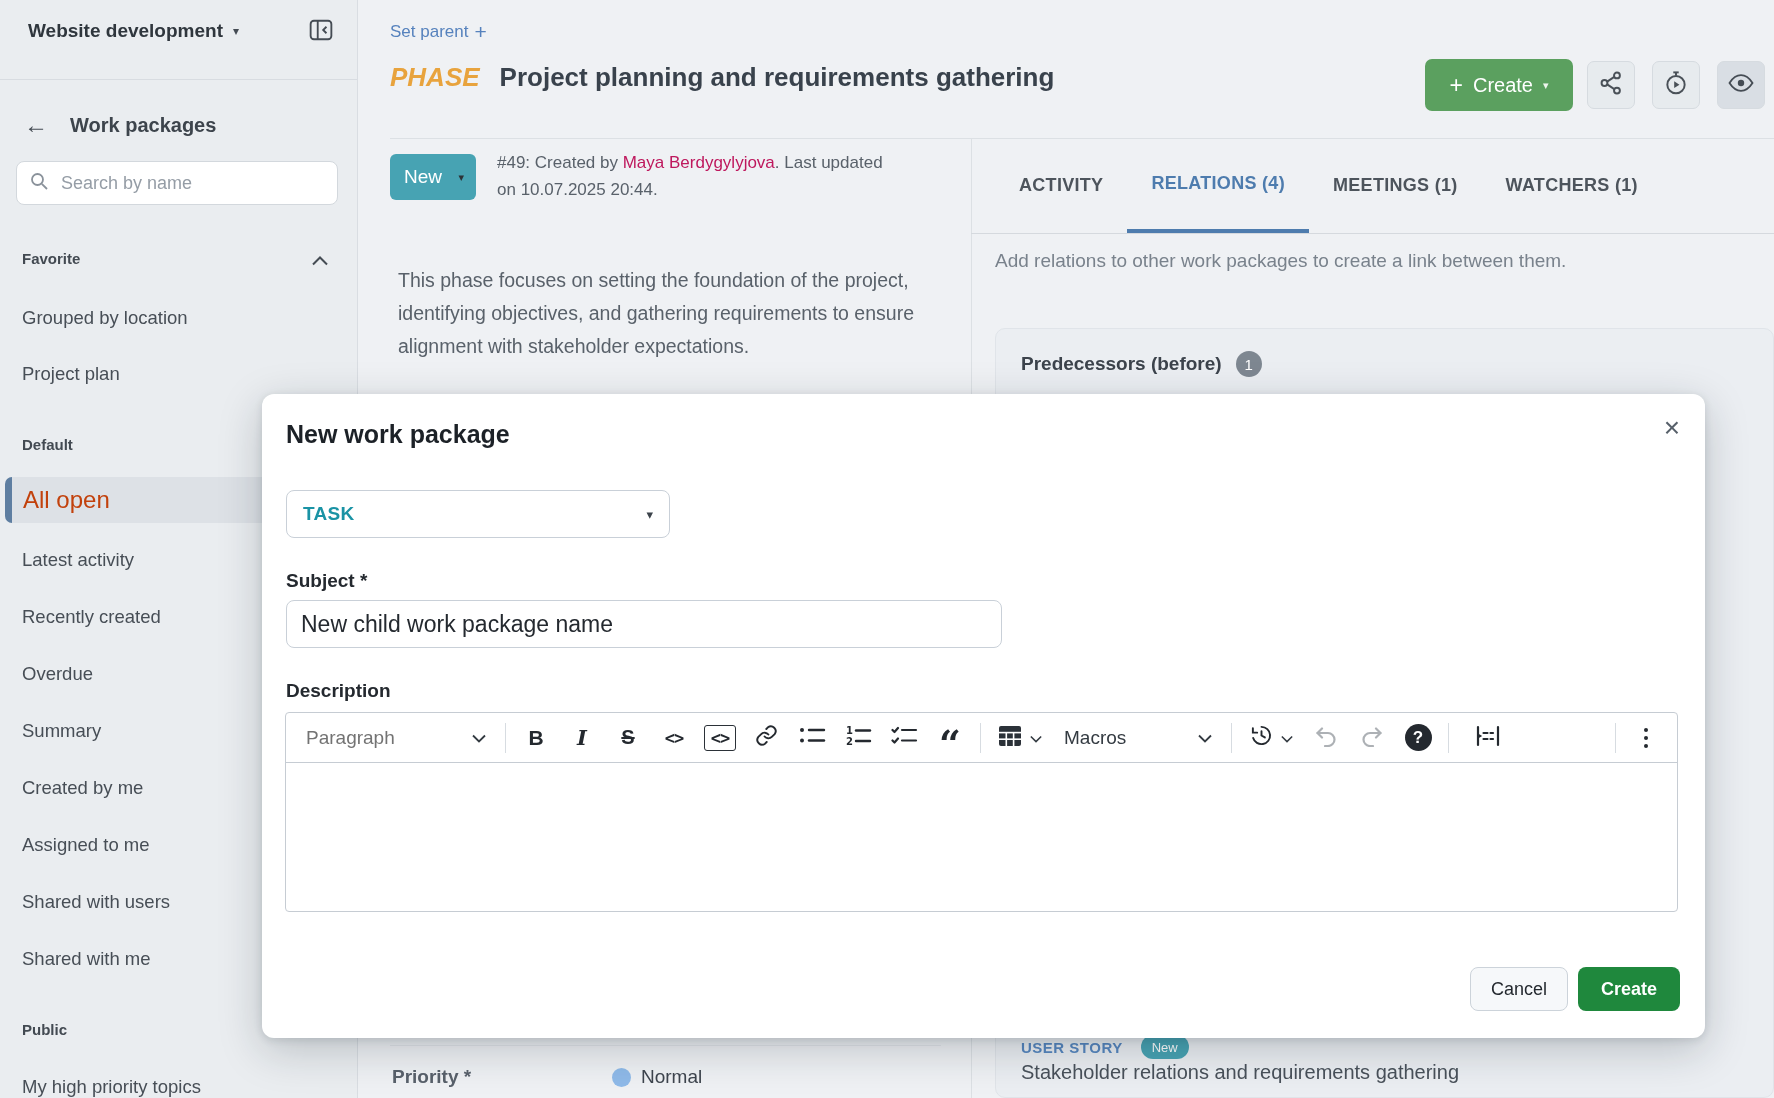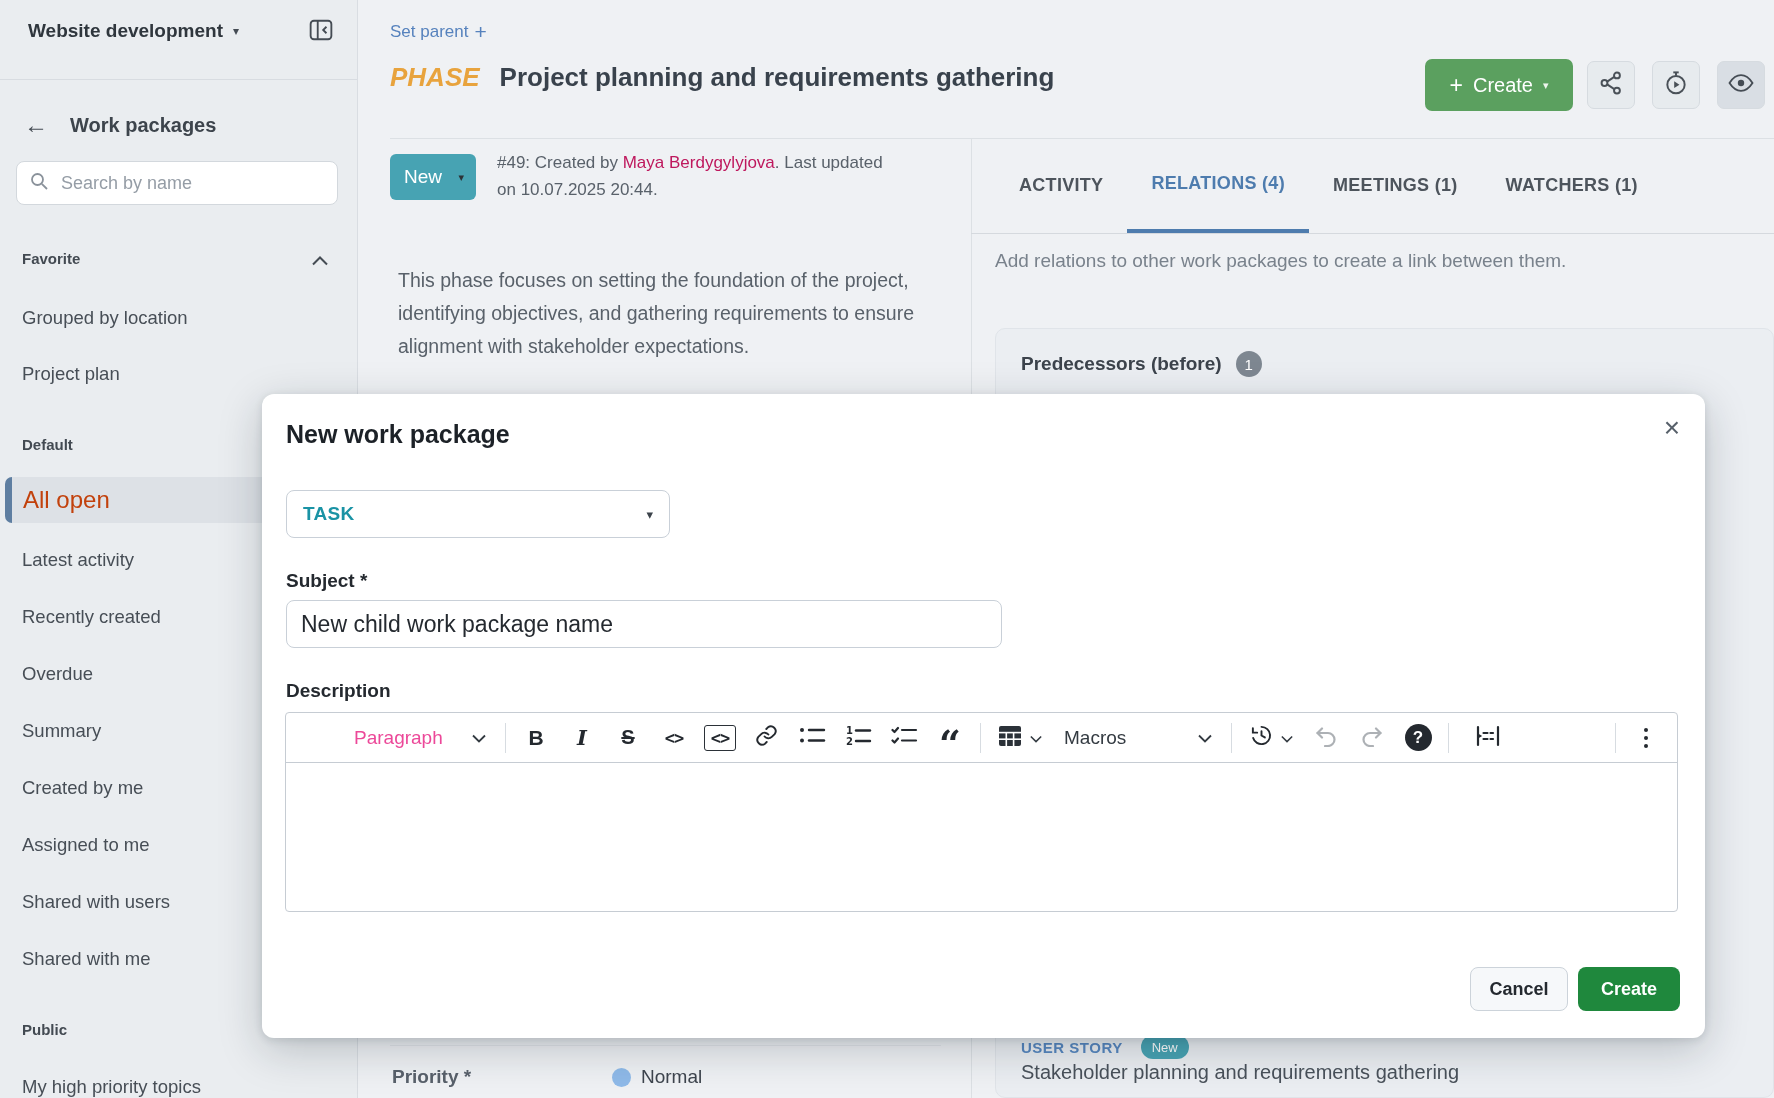--- a/index.html
+++ b/index.html
@@ -72,39 +72,39 @@
   .m-title{left:24px;top:26px;font-size:25px;font-weight:700;color:#1c2127;}
   .m-close{left:1392px;top:16px;width:36px;height:36px;display:flex;align-items:center;justify-content:center;font-size:28px;color:#57606a;cursor:pointer;border-radius:6px;}
   .m-select{left:24px;top:96px;width:384px;height:48px;border:1px solid #c9d0d8;border-radius:8px;display:flex;align-items:center;justify-content:space-between;padding:0 16px;box-sizing:border-box;cursor:pointer;background:#fff;}
   .m-select .val{font-size:19px;font-weight:700;color:#1a93a5;letter-spacing:.3px;}
   .m-select .caret{font-size:13px;color:#3c434b;}
   .m-label{font-size:19px;font-weight:700;color:#24292f;}
   .m-input{left:24px;top:206px;width:716px;height:48px;border:1px solid #c9d0d8;border-radius:8px;padding:0 14px;box-sizing:border-box;font-size:23px;color:#24292f;font-family:inherit;outline:none;background:#fff;}
   .editor{left:23px;top:318px;width:1393px;height:200px;border:1px solid #c6ccd3;border-radius:4px;box-sizing:border-box;}
   .toolbar{display:flex;align-items:center;height:50px;border-bottom:1px solid #c6ccd3;padding:0 8px;box-sizing:border-box;}
   .tb-para{width:204px;height:38px;display:flex;align-items:center;justify-content:space-between;padding:0 12px;box-sizing:border-box;cursor:pointer;}
-  .tb-para .lbl{font-size:19px;color:#ec4899;margin-left:48px;}
+  .tb-para .lbl{font-size:19px;color:#737373;}
   .tb-sep{width:1px;height:30px;background:#d7dce1;margin:0 7px;flex:none;}
   .tb-btn{width:46px;height:38px;display:flex;align-items:center;justify-content:center;cursor:pointer;flex:none;color:#24292f;}
   .tb-bold{font-size:21px;font-weight:800;}
   .tb-italic{font-size:21px;font-style:italic;font-family:"DejaVu Serif",serif;font-weight:600;}
   .tb-strike{font-size:20px;font-weight:600;text-decoration:line-through;}
   .tb-code{font-family:"DejaVu Sans Mono",monospace;font-size:17px;font-weight:700;letter-spacing:-1px;}
   .tb-codeblock{border:1.5px solid #2b3138;border-radius:3px;padding:2px 6px;}
   .tb-quote{font-family:"DejaVu Serif",serif;font-size:38px;font-weight:700;color:#24292f;height:22px;line-height:34px;overflow:hidden;}
   .tb-wide{width:64px;gap:8px;}
   .tb-macros{width:172px;height:38px;display:flex;align-items:center;justify-content:space-between;padding:0 12px;box-sizing:border-box;cursor:pointer;}
   .tb-macros .lbl{font-size:19px;color:#343b42;}
   .tb-gray svg{opacity:.55;}
   .help-circle{width:27px;height:27px;border-radius:50%;background:#24292f;color:#fff;font-weight:700;font-size:17px;display:flex;align-items:center;justify-content:center;}
   .kebab{display:flex;flex-direction:column;gap:4px;}
   .kebab i{width:4px;height:4px;border-radius:50%;background:#24292f;}
   .spacer{flex:1;}
   .ed-content{height:148px;cursor:text;}
-  .m-btn{top:573px;height:44px;border-radius:8px;display:flex;align-items:center;justify-content:center;font-size:18px;cursor:pointer;box-sizing:border-box;font-weight:bold;}
+  .m-btn{top:573px;height:44px;border-radius:8px;display:flex;align-items:center;justify-content:center;font-size:18px;cursor:pointer;box-sizing:border-box;}
   .m-cancel{left:1208px;width:98px;background:#f6f8fa;border:1px solid #ccd3da;color:#24292f;}
   .m-create{left:1316px;width:102px;background:#1f883d;color:#fff;font-weight:600;}
 </style>
 </head>
 <body>
 
 <div id="app">
 
   <div id="sidebar" class="abs">
     <div class="abs proj-row">
@@ -235,21 +235,21 @@
 
   <div class="abs rel-card">
     <div class="rel-card-header">
       <span class="rel-card-title">Predecessors (before)</span>
       <span class="count-badge">1</span>
     </div>
     <div class="rel-type-row">
       <span class="rel-type">USER STORY</span>
       <span class="mini-badge">New</span>
     </div>
-    <div class="rel-row-title">Stakeholder planning and requirements gathering</div>
+    <div class="rel-row-title">Stakeholder relations and requirements gathering</div>
   </div>
 
   <div class="abs prio-divider"></div>
   <div class="abs prio-label">Priority *</div>
   <div class="abs prio-value">
     <span class="prio-dot"></span>
     <span class="prio-text">Normal</span>
   </div>
 
   <div id="modal" class="abs">

